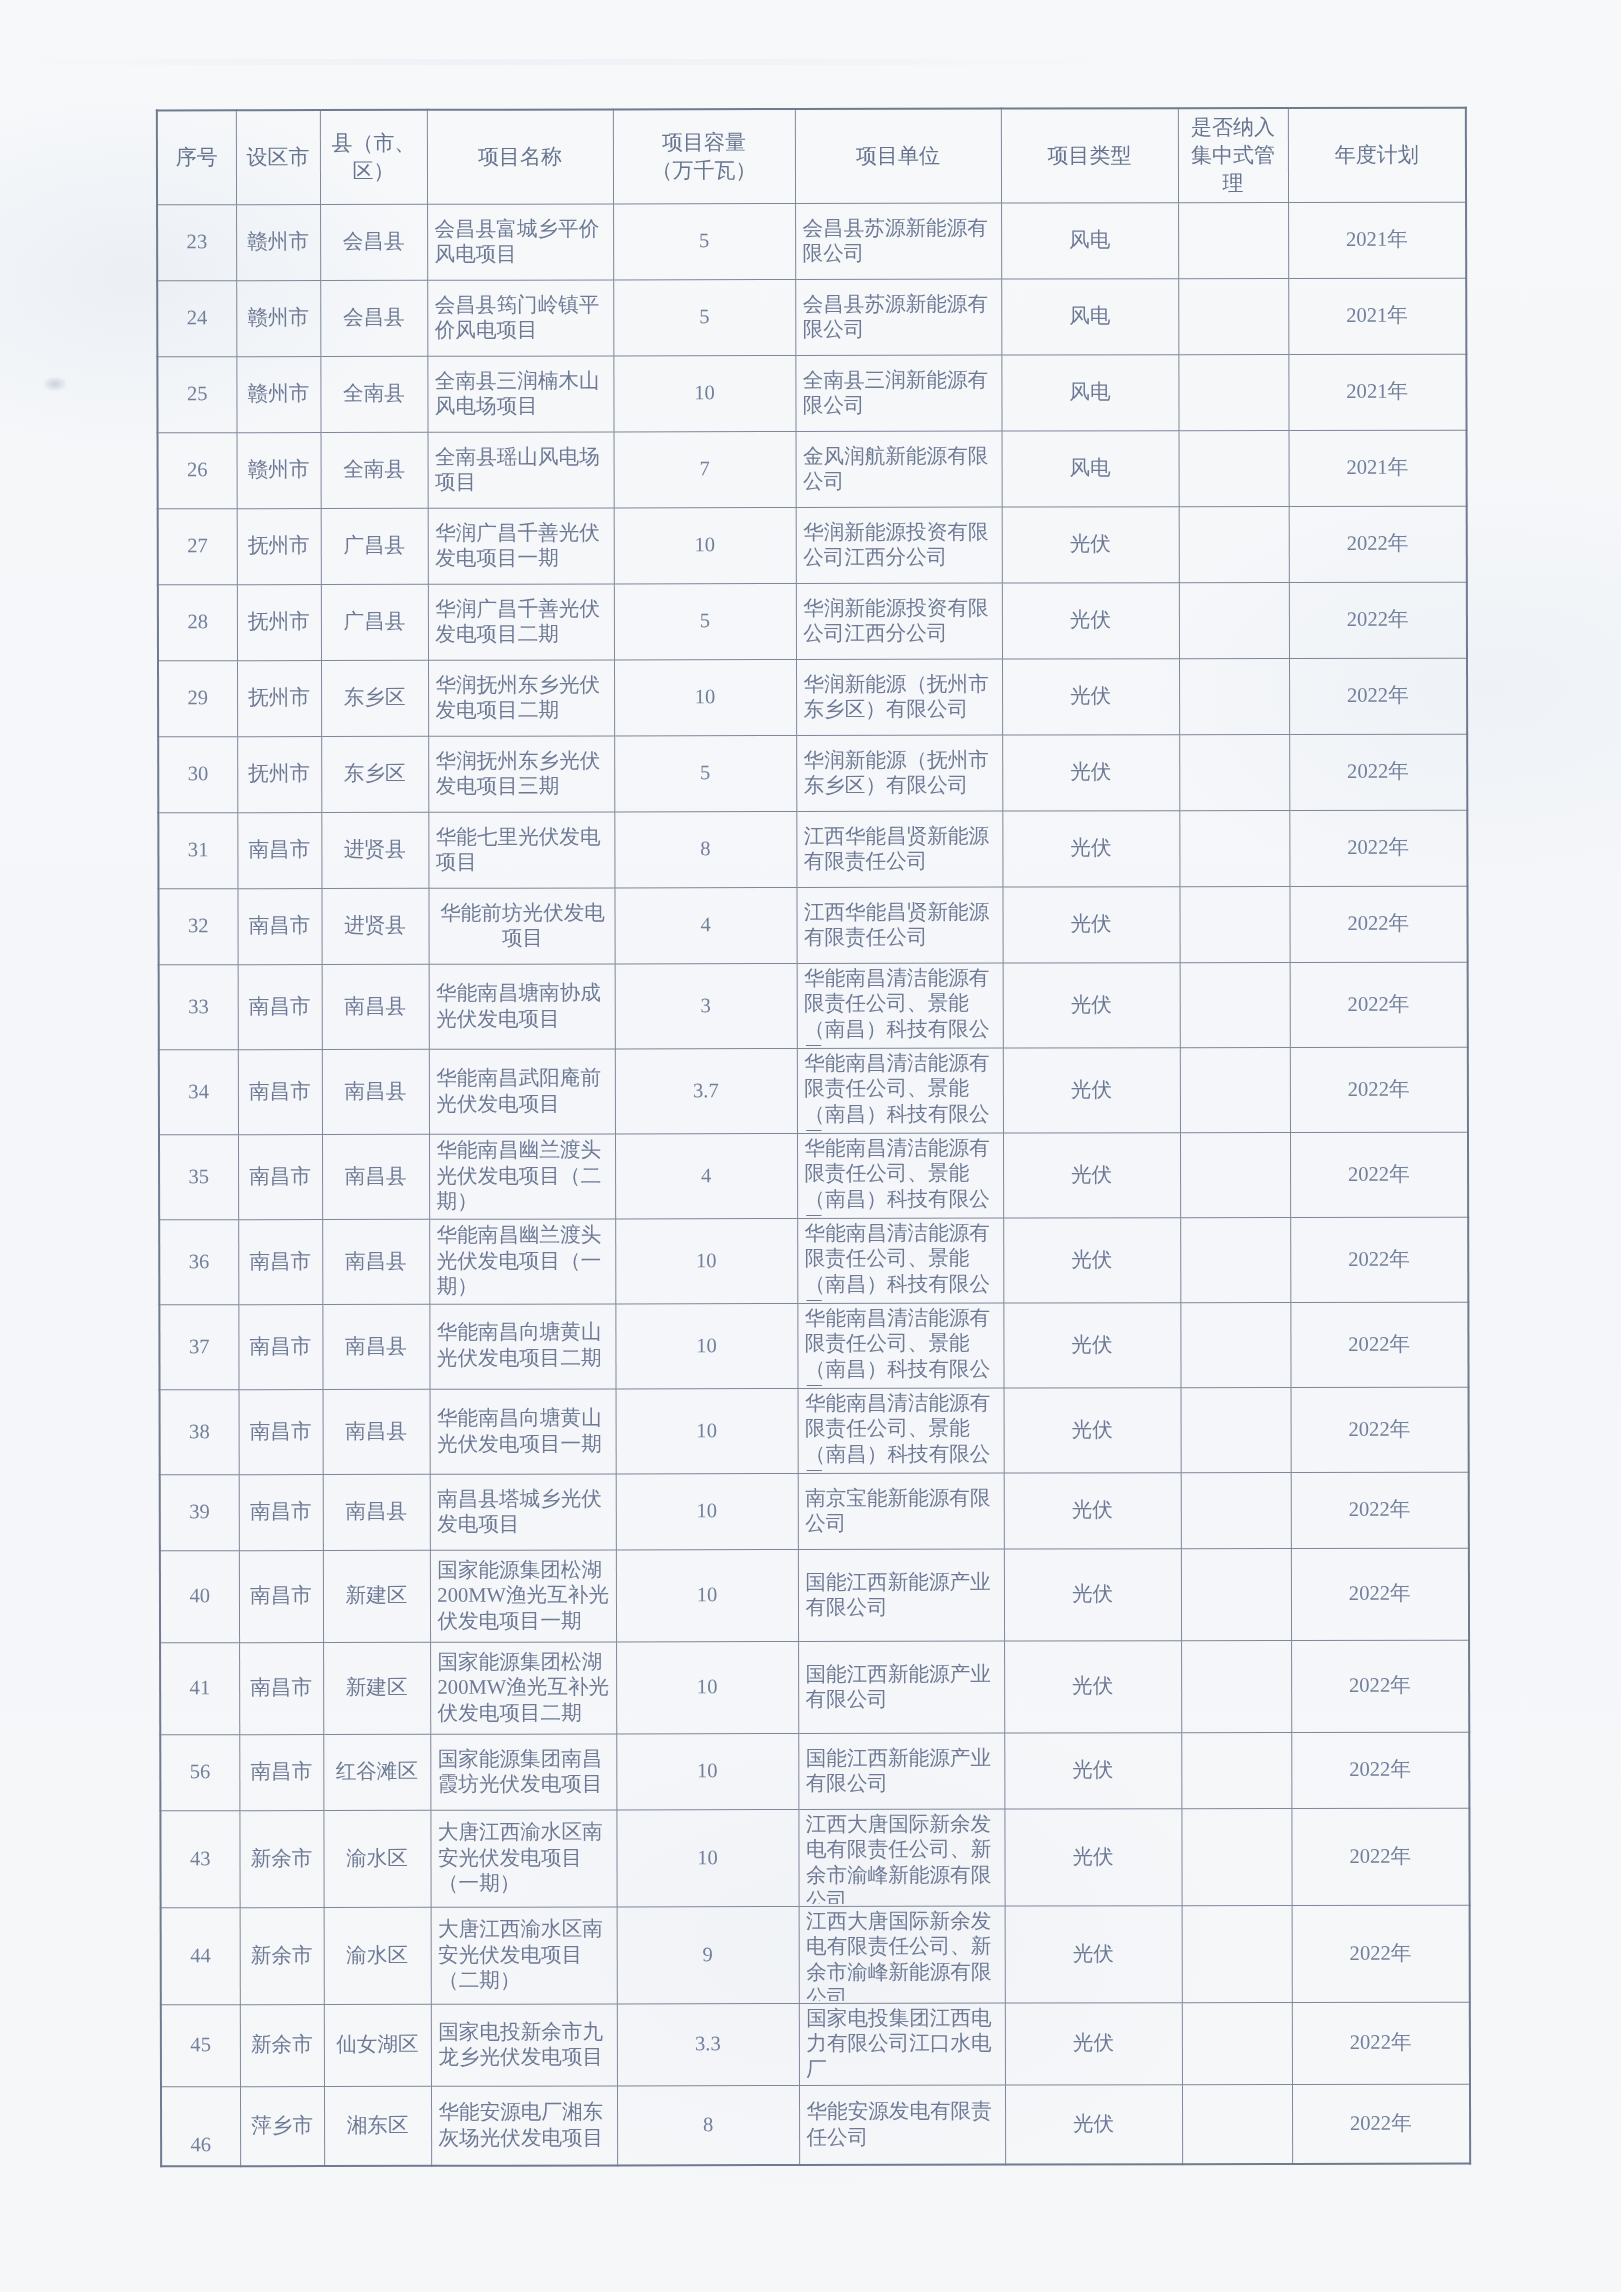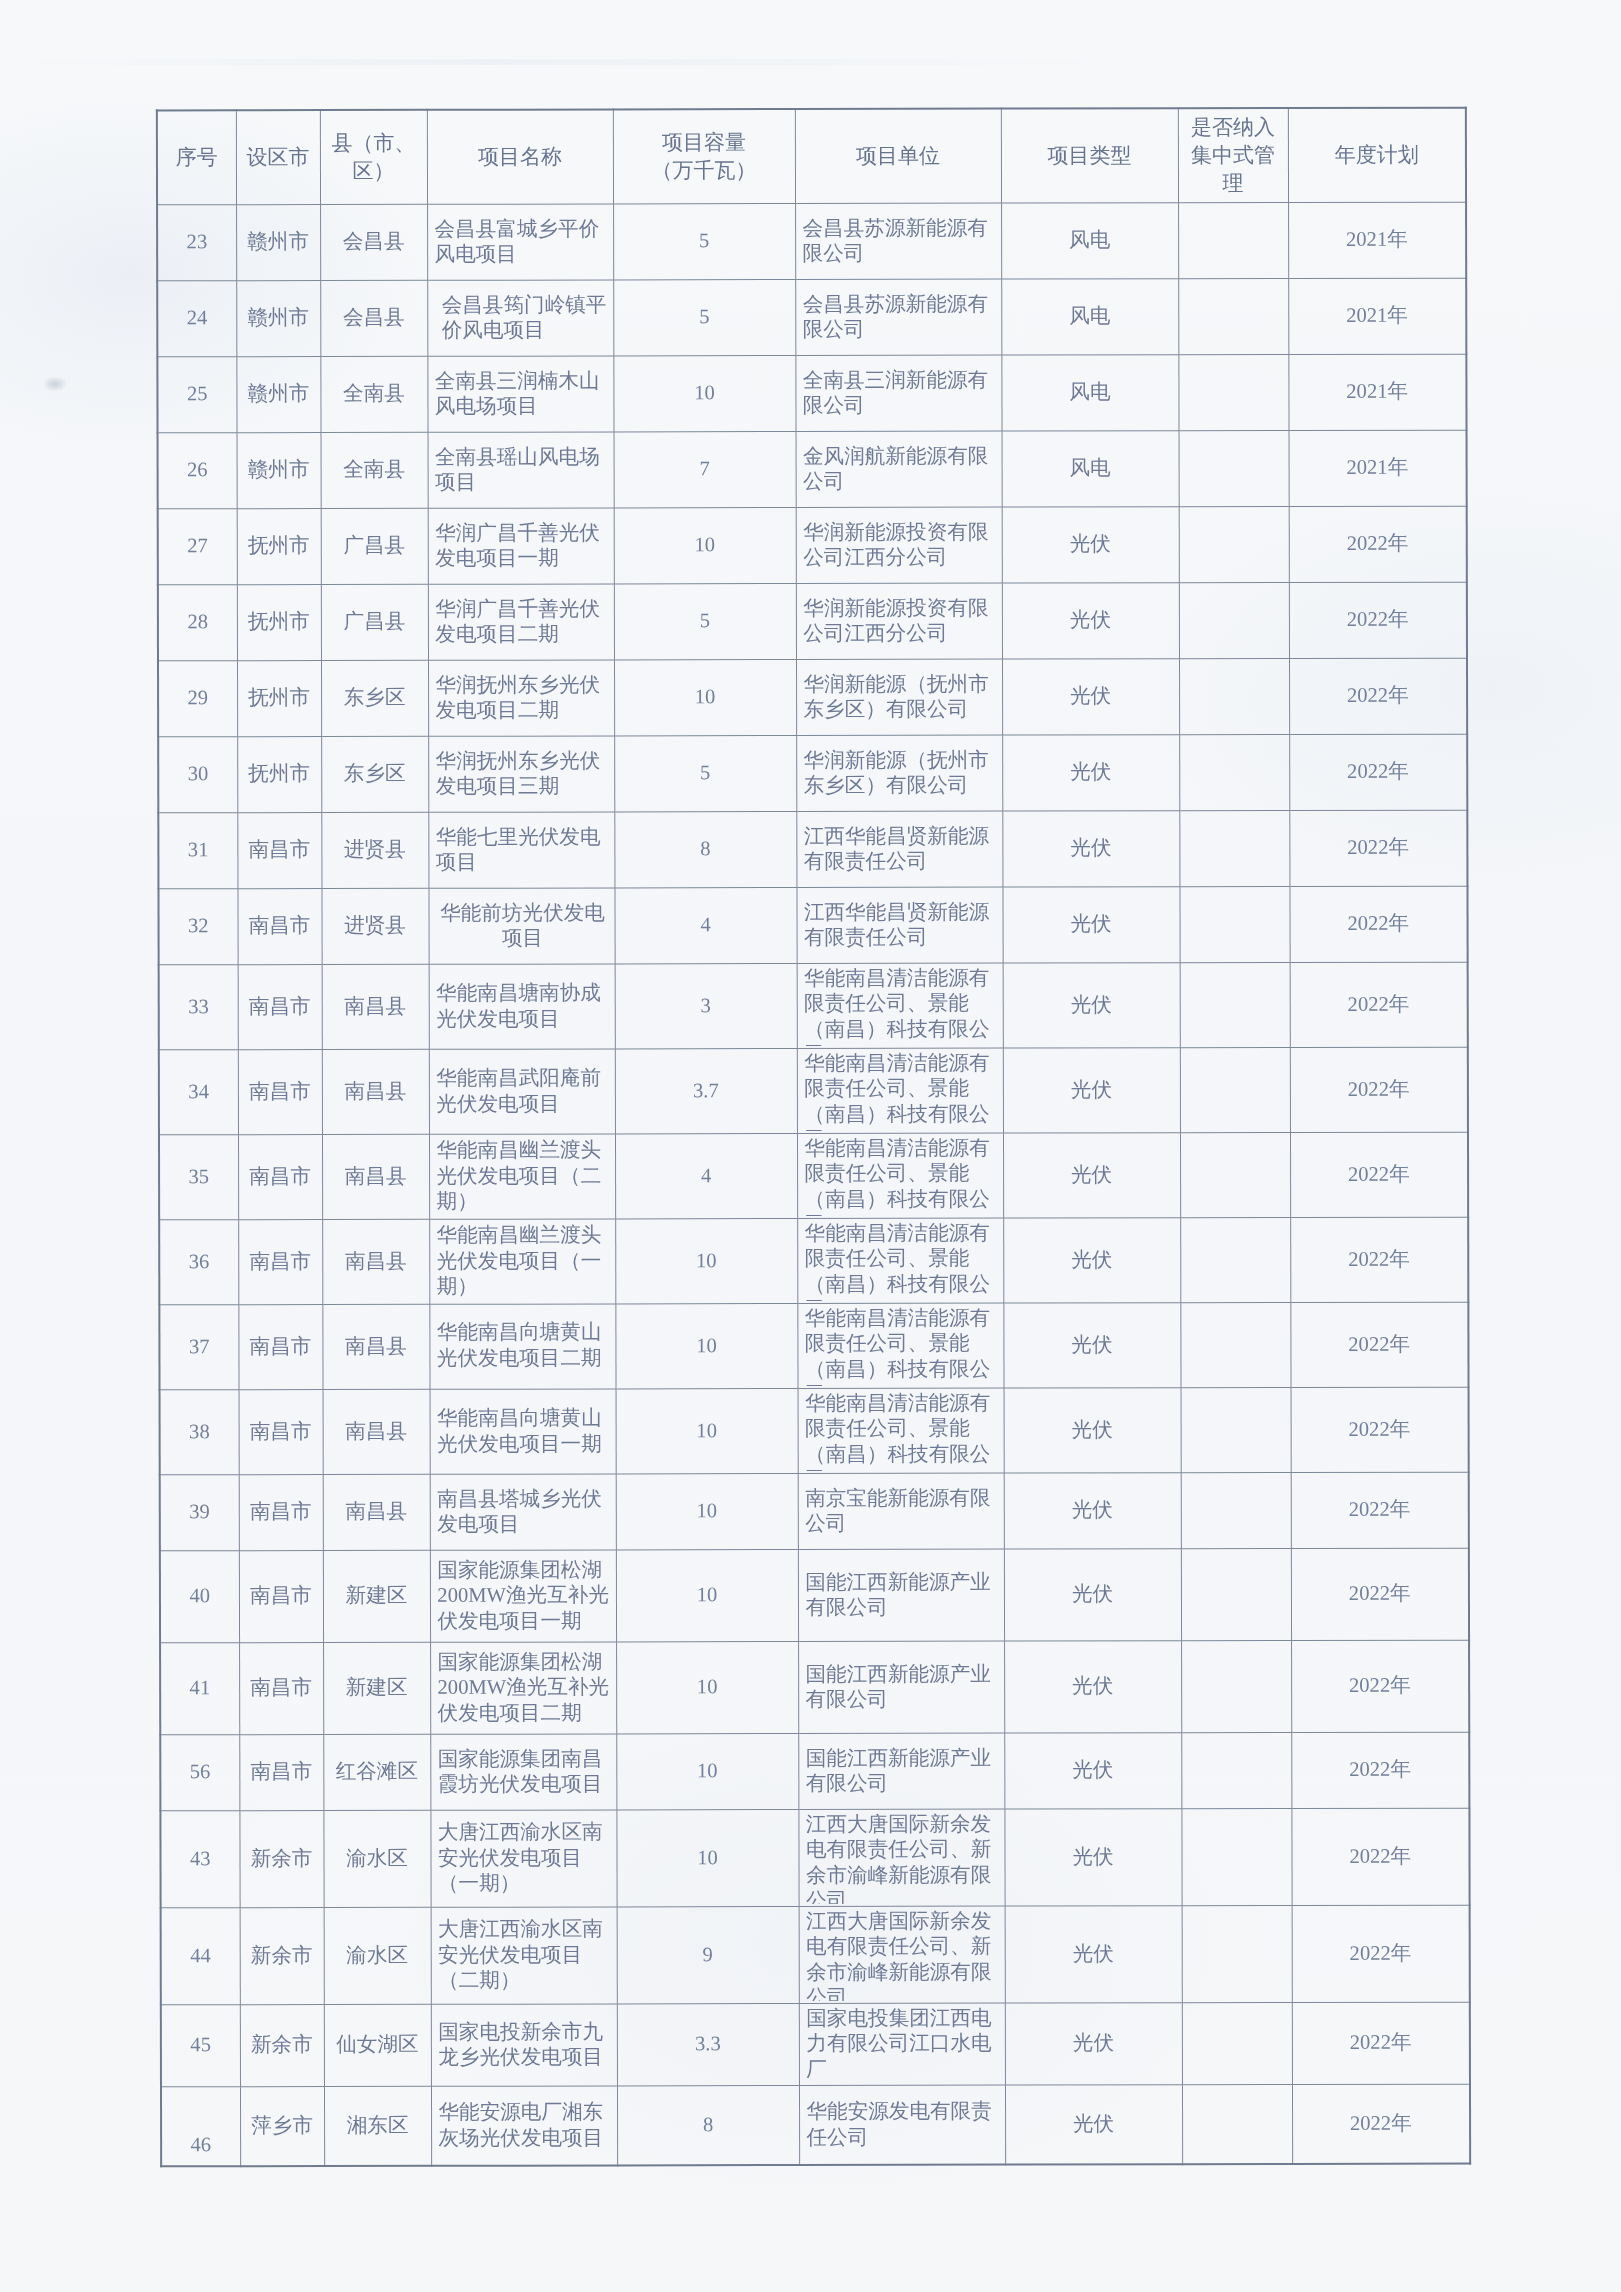--- a/index.html
+++ b/index.html
@@ -113,21 +113,21 @@
           <td class="num">
             <div class="cellbox" style="max-height: 73px;">24</div>
           </td>
           <td>
             <div class="cellbox" style="max-height: 73px;">赣州市</div>
           </td>
           <td>
             <div class="cellbox" style="max-height: 73px;">会昌县</div>
           </td>
           <td class="left">
-            <div class="cellbox" style="max-height: 73px; margin-left: 7px;">会昌县筠门岭镇平价风电项目</div>
+            <div class="cellbox" style="max-height: 73px;">会昌县筠门岭镇平价风电项目</div>
           </td>
           <td class="num">
             <div class="cellbox" style="max-height: 73px;">5</div>
           </td>
           <td class="left">
             <div class="cellbox" style="max-height: 73px;">会昌县苏源新能源有限公司</div>
           </td>
           <td>
             <div class="cellbox" style="max-height: 73px;">风电</div>
           </td>

